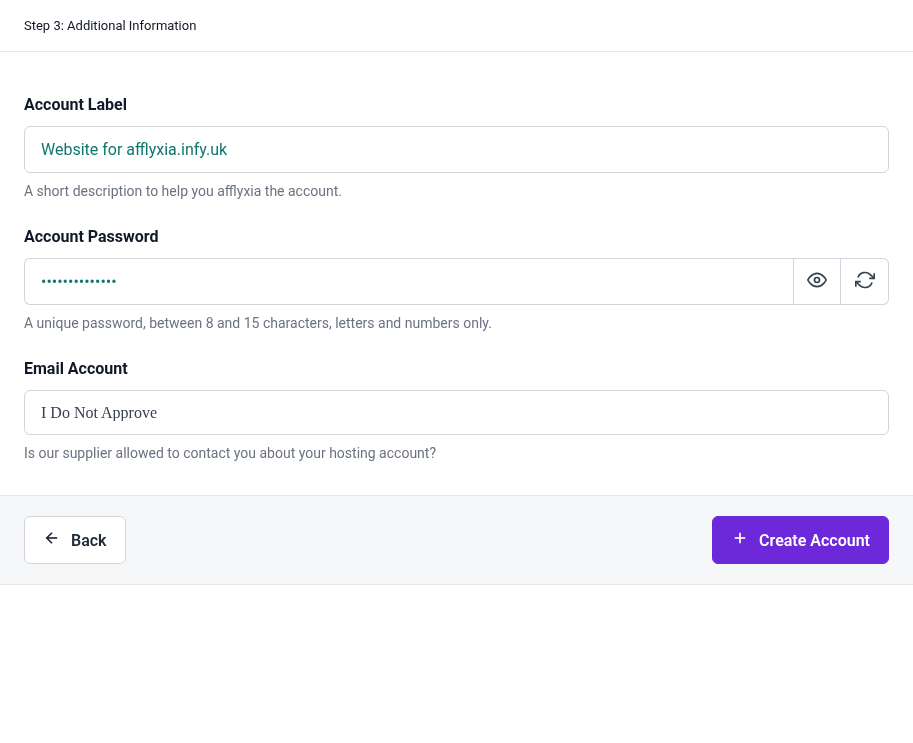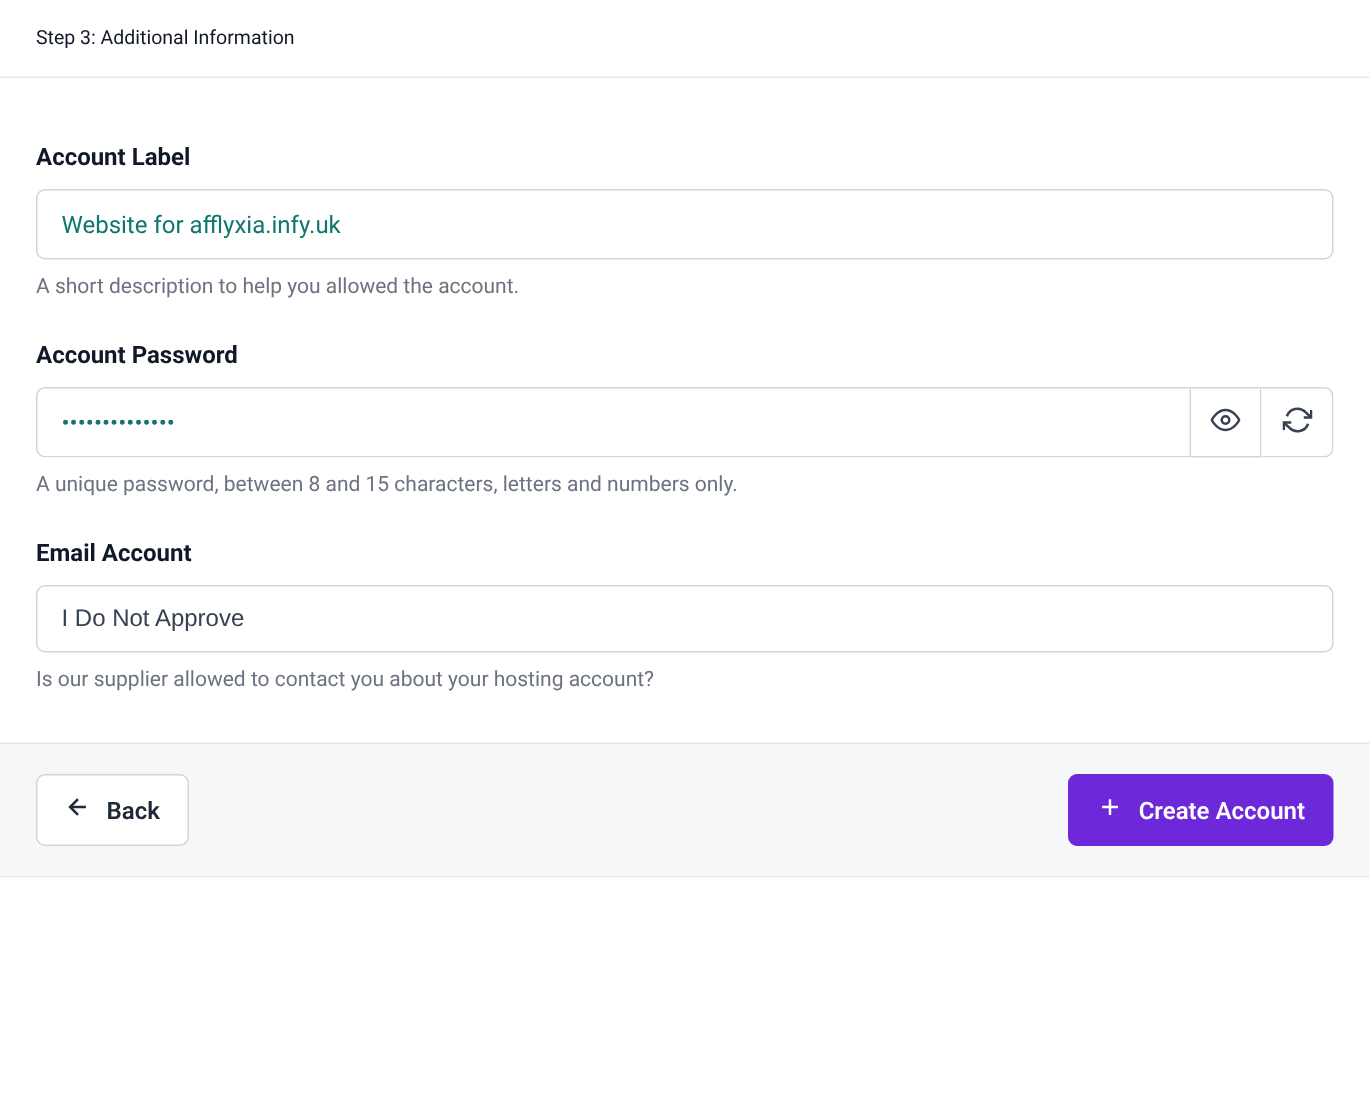--- a/index.html
+++ b/index.html
@@ -93,21 +93,21 @@
       stroke-width: 2;
     }
     .select-input {
       width: 100%;
       padding: 13px 16px;
       font-size: 16px;
       border: 1px solid #d1d5db;
       border-radius: 6px;
       color: #374151;
       background: #fff;
-      font-family: Liberation Sans, sans-serif;
+      font-family: Liberation Serif, serif;
       appearance: none;
       -webkit-appearance: none;
       -moz-appearance: none;
       cursor: pointer;
     }
     .footer {
       display: flex;
       justify-content: space-between;
       align-items: flex-end;
       padding: 20px 24px;
@@ -149,21 +149,21 @@
 
 <div class="header">
   <h2>Step 3: Additional Information</h2>
 </div>
 
 <div class="content">
 
   <div class="field-group">
     <label class="field-label">Account Label</label>
     <input type="text" class="field-input" value="Website for afflyxia.infy.uk" style="">
-    <div class="field-helper">A short description to help you allowed the account.</div>
+    <div class="field-helper">A short description to help you afflyxia the account.</div>
   </div>
 
 
   <div class="field-group">
     <label class="field-label">Account Password</label>
     <div class="password-wrapper">
       <input type="text" class="field-input" value="••••••••••••••" style="">
       <button class="icon-btn">
         <span>
           <svg viewBox="0 0 24 24">

